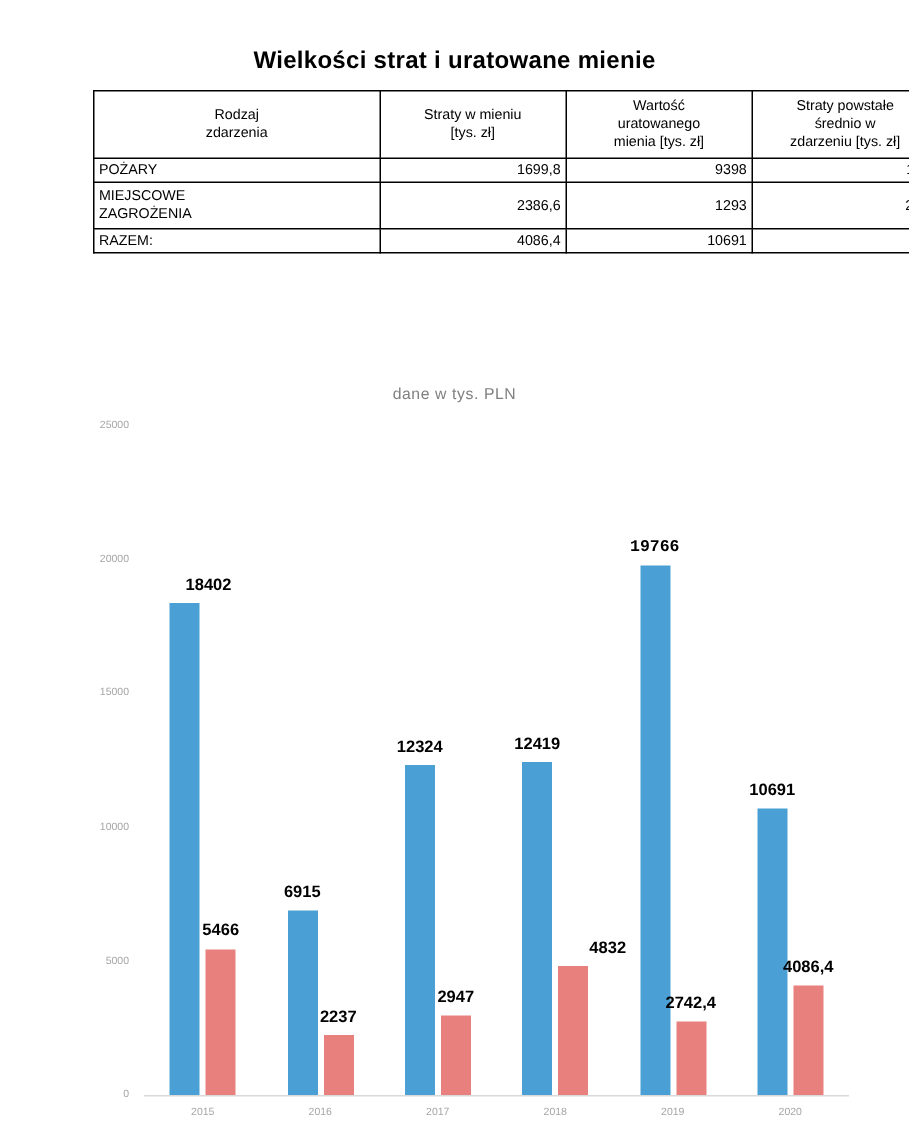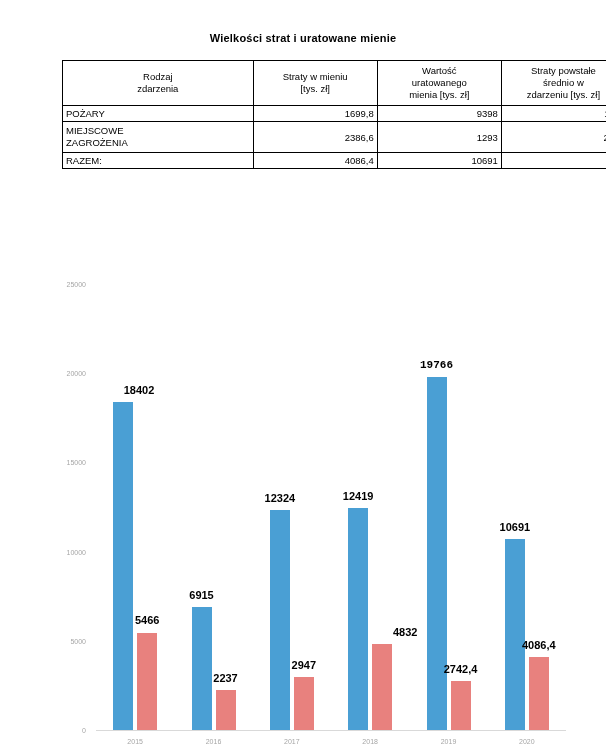--- a/index.html
+++ b/index.html
@@ -16,21 +16,21 @@
     overflow: hidden;
   }
 
   
   .table-title {
     position: absolute;
     left: 0;
     top: 32px;
     width: 606px;
     text-align: center;
-    font-size: 11px;
+    font-size: 16px;
     font-weight: bold;
     letter-spacing: 0.2px;
   }
   .data-table {
     position: absolute;
     left: 62px;
     top: 60px;
     width: 564px;
     border-collapse: collapse;
     font-size: 9.5px;
@@ -190,20 +190,21 @@
         <span>RAZEM:</span>
       </td>
       <td class="cell-num">4086,4</td>
       <td class="cell-num">10691</td>
       <td class="cell-num">-</td>
     </tr>
   </tbody>
 </table>
 
 <div class="chart-area">
+  <div class="chart-title">dane w tys. PLN</div>
   <div class="y-axis-labels" id="y-axis">
       <div class="y-tick" style="top: 446px;">0</div>
       <div class="y-tick" style="top: 356.8px;">5000</div>
       <div class="y-tick" style="top: 267.6px;">10000</div>
       <div class="y-tick" style="top: 178.4px;">15000</div>
       <div class="y-tick" style="top: 89.2px;">20000</div>
       <div class="y-tick" style="top: 0px;">25000</div>
     </div>
   <div class="plot" id="plot">
       <div class="bar losses" style="left: 17.1667px; width: 20px; height: 328.292px; background: rgb(74, 159, 212);"></div>

